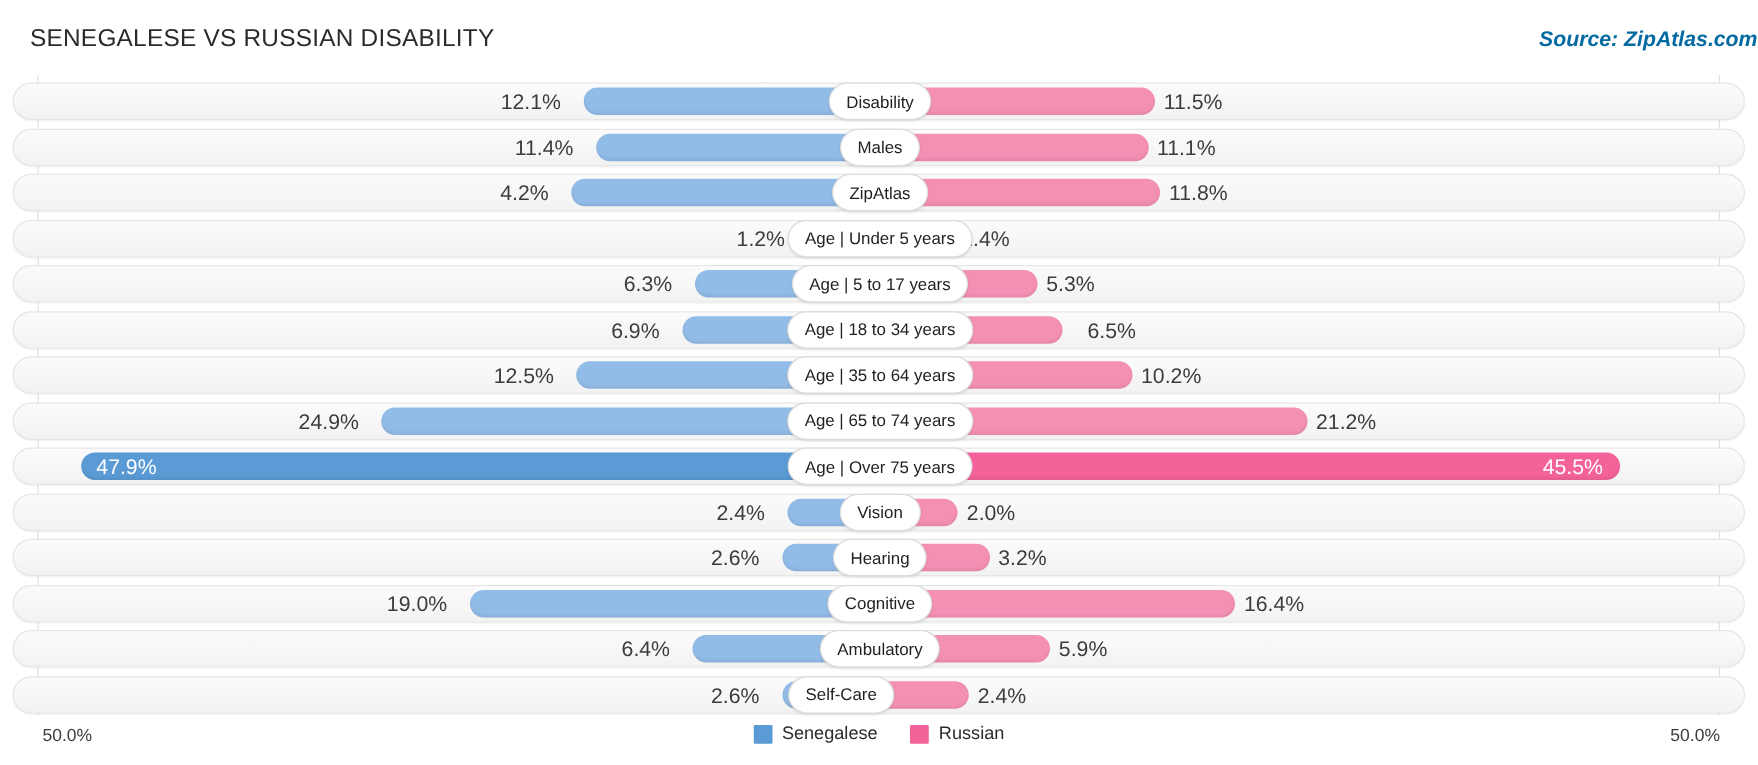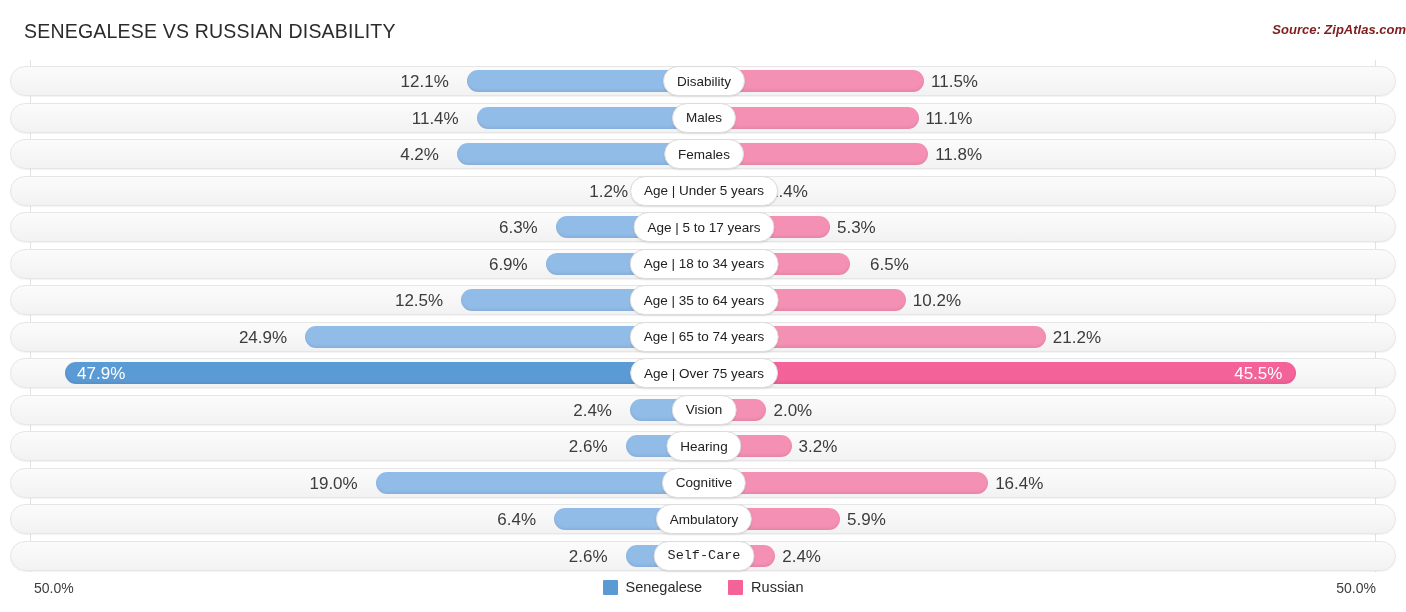--- a/index.html
+++ b/index.html
@@ -29,24 +29,24 @@
     font-size: 19.5px;
     letter-spacing: 0.2px;
     color: #2b2b2b;
     font-weight: 400;
     white-space: nowrap;
   }
   #source-label {
     position: absolute;
     right: 12px;
     top: 22px;
-    font-size: 13px;
+    font-size: 17px;
     font-style: italic;
     font-weight: bold;
-    color: #7f1d1d;
+    color: #0369a1;
     white-space: nowrap;
   }
 
   
   #plot {
     position: absolute;
     left: 0;
     top: 60px;
     width: 1406px;
     height: 512px;
@@ -198,21 +198,21 @@
       <div class="center-pill" style="left: 693px;">
         <span>Males</span>
       </div>
     </div>
     <div class="row" style="top: 79px;">
       <div class="bar bar-left" style="left: 445.931px; width: 247.069px; background: rgb(146, 188, 232);"></div>
       <div class="bar bar-right" style="left: 693px; width: 224.174px; background: rgb(245, 144, 181);"></div>
       <div class="val val-left" style="right: 956.069px;">4.2%</div>
       <div class="val val-right" style="left: 924.174px;">11.8%</div>
       <div class="center-pill" style="left: 693px;">
-        <span>Females</span>
+        <span>ZipAtlas</span>
       </div>
     </div>
     <div class="row" style="top: 115.5px;">
       <div class="bar bar-left" style="left: 635px; width: 58px; background: rgb(146, 188, 232);"></div>
       <div class="bar bar-right" style="left: 693px; width: 58px; background: rgb(245, 144, 181);"></div>
       <div class="val val-left" style="right: 767px;">1.2%</div>
       <div class="val val-right" style="left: 758px;">1.4%</div>
       <div class="center-pill" style="left: 693px;">
         <span>Age | Under 5 years</span>
       </div>
@@ -296,21 +296,21 @@
       <div class="val val-right" style="left: 836.096px;">5.9%</div>
       <div class="center-pill" style="left: 693px;">
         <span>Ambulatory</span>
       </div>
     </div>
     <div class="row" style="top: 480.5px;">
       <div class="bar bar-left" style="left: 614.583px; width: 78.4166px; background: rgb(146, 188, 232);"></div>
       <div class="bar bar-right" style="left: 693px; width: 71.2169px; background: rgb(245, 144, 181);"></div>
       <div class="val val-left" style="right: 787.417px;">2.6%</div>
       <div class="val val-right" style="left: 771.217px;">2.4%</div>
-      <div class="center-pill" style="left: 693px; font-family: Liberation Mono, monospace;">
+      <div class="center-pill" style="left: 662px;">
         <span>Self-Care</span>
       </div>
     </div>
   </div>
 
 <div id="footer">
   <div class="axis-end" id="axis-left">50.0%</div>
   <div class="axis-end" id="axis-right">50.0%</div>
   <div id="legend">
       <div class="legend-item">

